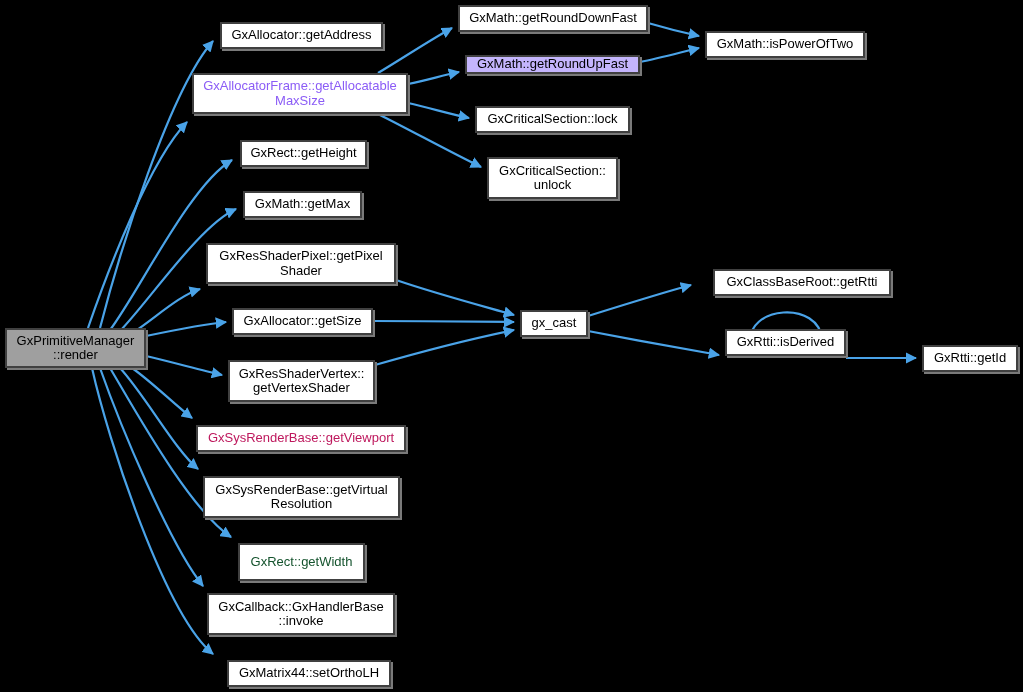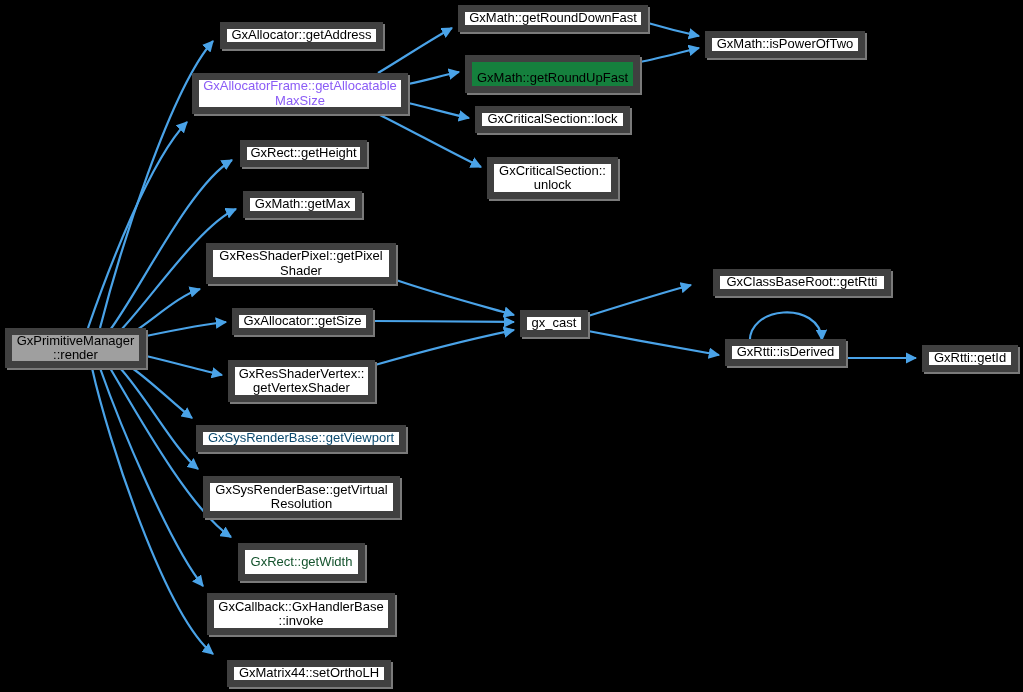--- a/index.html
+++ b/index.html
@@ -1,19 +1,19 @@
 <!DOCTYPE html>
 <html><head>
 <meta charset="utf-8">
 <style>
   html,body{margin:0;padding:0;background:#000;}
   #canvas{position:relative;width:1023px;height:692px;background:#000;overflow:hidden;
           font-family:"Liberation Sans","DejaVu Sans",sans-serif;}
   #edges{position:absolute;left:0;top:0;width:1023px;height:692px;}
-  .node{position:absolute;box-sizing:border-box;background:#fff;border:7px solid #8b5cf6;
+  .node{position:absolute;box-sizing:border-box;background:#fff;border:2px solid #8b5cf6;
         box-shadow:2px 2px 0 0 #7a7a7a;display:flex;align-items:center;justify-content:center;
         text-align:center;color:#000;font-size:13px;line-height:14.5px;letter-spacing:0px;
         padding:1px 8px;white-space:pre-line;}
   .node.root{background:#9f9f9f;}
 </style>
 </head>
 <body>
 
 <div id="canvas" style="background: rgb(0, 0, 0);">
   <svg id="edges" viewBox="0 0 1023 692">
@@ -53,30 +53,30 @@
     <div class="node" style="left: 220px; top: 22px; width: 163px; height: 27px; background: rgb(255, 255, 255); border-color: rgb(64, 64, 64); color: rgb(0, 0, 0);"><span>GxAllocator::getAddress</span></div>
     <div class="node" style="left: 192px; top: 73px; width: 216px; height: 41px; background: rgb(255, 255, 255); border-color: rgb(64, 64, 64); color: #8b5cf6;"><span>GxAllocatorFrame::getAllocatable
 MaxSize</span></div>
     <div class="node" style="left: 240px; top: 140px; width: 127px; height: 27px; background: rgb(255, 255, 255); border-color: rgb(64, 64, 64); color: rgb(0, 0, 0);"><span>GxRect::getHeight</span></div>
     <div class="node" style="left: 243px; top: 191px; width: 119px; height: 27px; background: rgb(255, 255, 255); border-color: rgb(64, 64, 64); color: rgb(0, 0, 0);"><span>GxMath::getMax</span></div>
     <div class="node" style="left: 206px; top: 243px; width: 190px; height: 41px; background: rgb(255, 255, 255); border-color: rgb(64, 64, 64); color: rgb(0, 0, 0);"><span>GxResShaderPixel::getPixel
 Shader</span></div>
     <div class="node" style="left: 228px; top: 360px; width: 147px; height: 42px; background: rgb(255, 255, 255); border-color: rgb(64, 64, 64); color: rgb(0, 0, 0);"><span>GxResShaderVertex::
 getVertexShader</span></div>
     <div class="node" style="left: 232px; top: 308px; width: 141px; height: 27px; background: rgb(255, 255, 255); border-color: rgb(64, 64, 64); color: rgb(0, 0, 0);"><span>GxAllocator::getSize</span></div>
-    <div class="node" style="left: 196px; top: 425px; width: 210px; height: 27px; background: rgb(255, 255, 255); border-color: rgb(64, 64, 64); color: #0c4a6e;"><span>GxSysRenderBase::getViewport</span></div>
+    <div class="node" style="left: 196px; top: 425px; width: 210px; height: 27px; background: rgb(255, 255, 255); border-color: rgb(64, 64, 64); color: #be185d;"><span>GxSysRenderBase::getViewport</span></div>
     <div class="node" style="left: 203px; top: 476px; width: 197px; height: 42px; background: rgb(255, 255, 255); border-color: rgb(64, 64, 64); color: rgb(0, 0, 0);"><span>GxSysRenderBase::getVirtual
 Resolution</span></div>
     <div class="node" style="left: 238px; top: 543px; width: 127px; height: 38px; background: rgb(255, 255, 255); border-color: rgb(64, 64, 64); color: #14532d;"><span>GxRect::getWidth</span></div>
     <div class="node" style="left: 207px; top: 593px; width: 188px; height: 42px; background: rgb(255, 255, 255); border-color: rgb(64, 64, 64); color: rgb(0, 0, 0);"><span>GxCallback::GxHandlerBase
 ::invoke</span></div>
     <div class="node" style="left: 219px; top: 660px; width: 164px; height: 27px; background: rgb(255, 255, 255); border-color: rgb(64, 64, 64); color: rgb(0, 0, 0); margin-left: 8px;"><span>GxMatrix44::setOrthoLH</span></div>
     <div class="node" style="left: 458px; top: 5px; width: 190px; height: 27px; background: rgb(255, 255, 255); border-color: rgb(64, 64, 64); color: rgb(0, 0, 0);"><span>GxMath::getRoundDownFast</span></div>
-    <div class="node" style="left: 465px; top: 55px; width: 175px; height: 38px; background: #15803d; border-color: rgb(64, 64, 64); color: rgb(0, 0, 0); align-items: flex-end;"><span>GxMath::getRoundUpFast</span></div>
+    <div class="node" style="left: 465px; top: 55px; width: 175px; height: 19px; background: #c4b5fd; border-color: rgb(64, 64, 64); color: rgb(0, 0, 0); align-items: flex-end;"><span>GxMath::getRoundUpFast</span></div>
     <div class="node" style="left: 475px; top: 106px; width: 155px; height: 27px; background: rgb(255, 255, 255); border-color: rgb(64, 64, 64); color: rgb(0, 0, 0);"><span>GxCriticalSection::lock</span></div>
     <div class="node" style="left: 487px; top: 157px; width: 131px; height: 42px; background: rgb(255, 255, 255); border-color: rgb(64, 64, 64); color: rgb(0, 0, 0);"><span>GxCriticalSection::
 unlock</span></div>
     <div class="node" style="left: 705px; top: 31px; width: 160px; height: 27px; background: rgb(255, 255, 255); border-color: rgb(64, 64, 64); color: rgb(0, 0, 0);"><span>GxMath::isPowerOfTwo</span></div>
     <div class="node" style="left: 520px; top: 310px; width: 68px; height: 27px; background: rgb(255, 255, 255); border-color: rgb(64, 64, 64); color: rgb(0, 0, 0);"><span>gx_cast</span></div>
     <div class="node" style="left: 697px; top: 269px; width: 178px; height: 27px; background: rgb(255, 255, 255); border-color: rgb(64, 64, 64); color: rgb(0, 0, 0); margin-left: 16px;"><span>GxClassBaseRoot::getRtti</span></div>
-    <div class="node" style="left: 725px; top: 339px; width: 121px; height: 27px; background: rgb(255, 255, 255); border-color: rgb(64, 64, 64); color: rgb(0, 0, 0);"><span>GxRtti::isDerived</span></div>
+    <div class="node" style="left: 725px; top: 329px; width: 121px; height: 27px; background: rgb(255, 255, 255); border-color: rgb(64, 64, 64); color: rgb(0, 0, 0);"><span>GxRtti::isDerived</span></div>
     <div class="node" style="left: 922px; top: 345px; width: 96px; height: 27px; background: rgb(255, 255, 255); border-color: rgb(64, 64, 64); color: rgb(0, 0, 0);"><span>GxRtti::getId</span></div>
   </div>
 
 </body></html>

